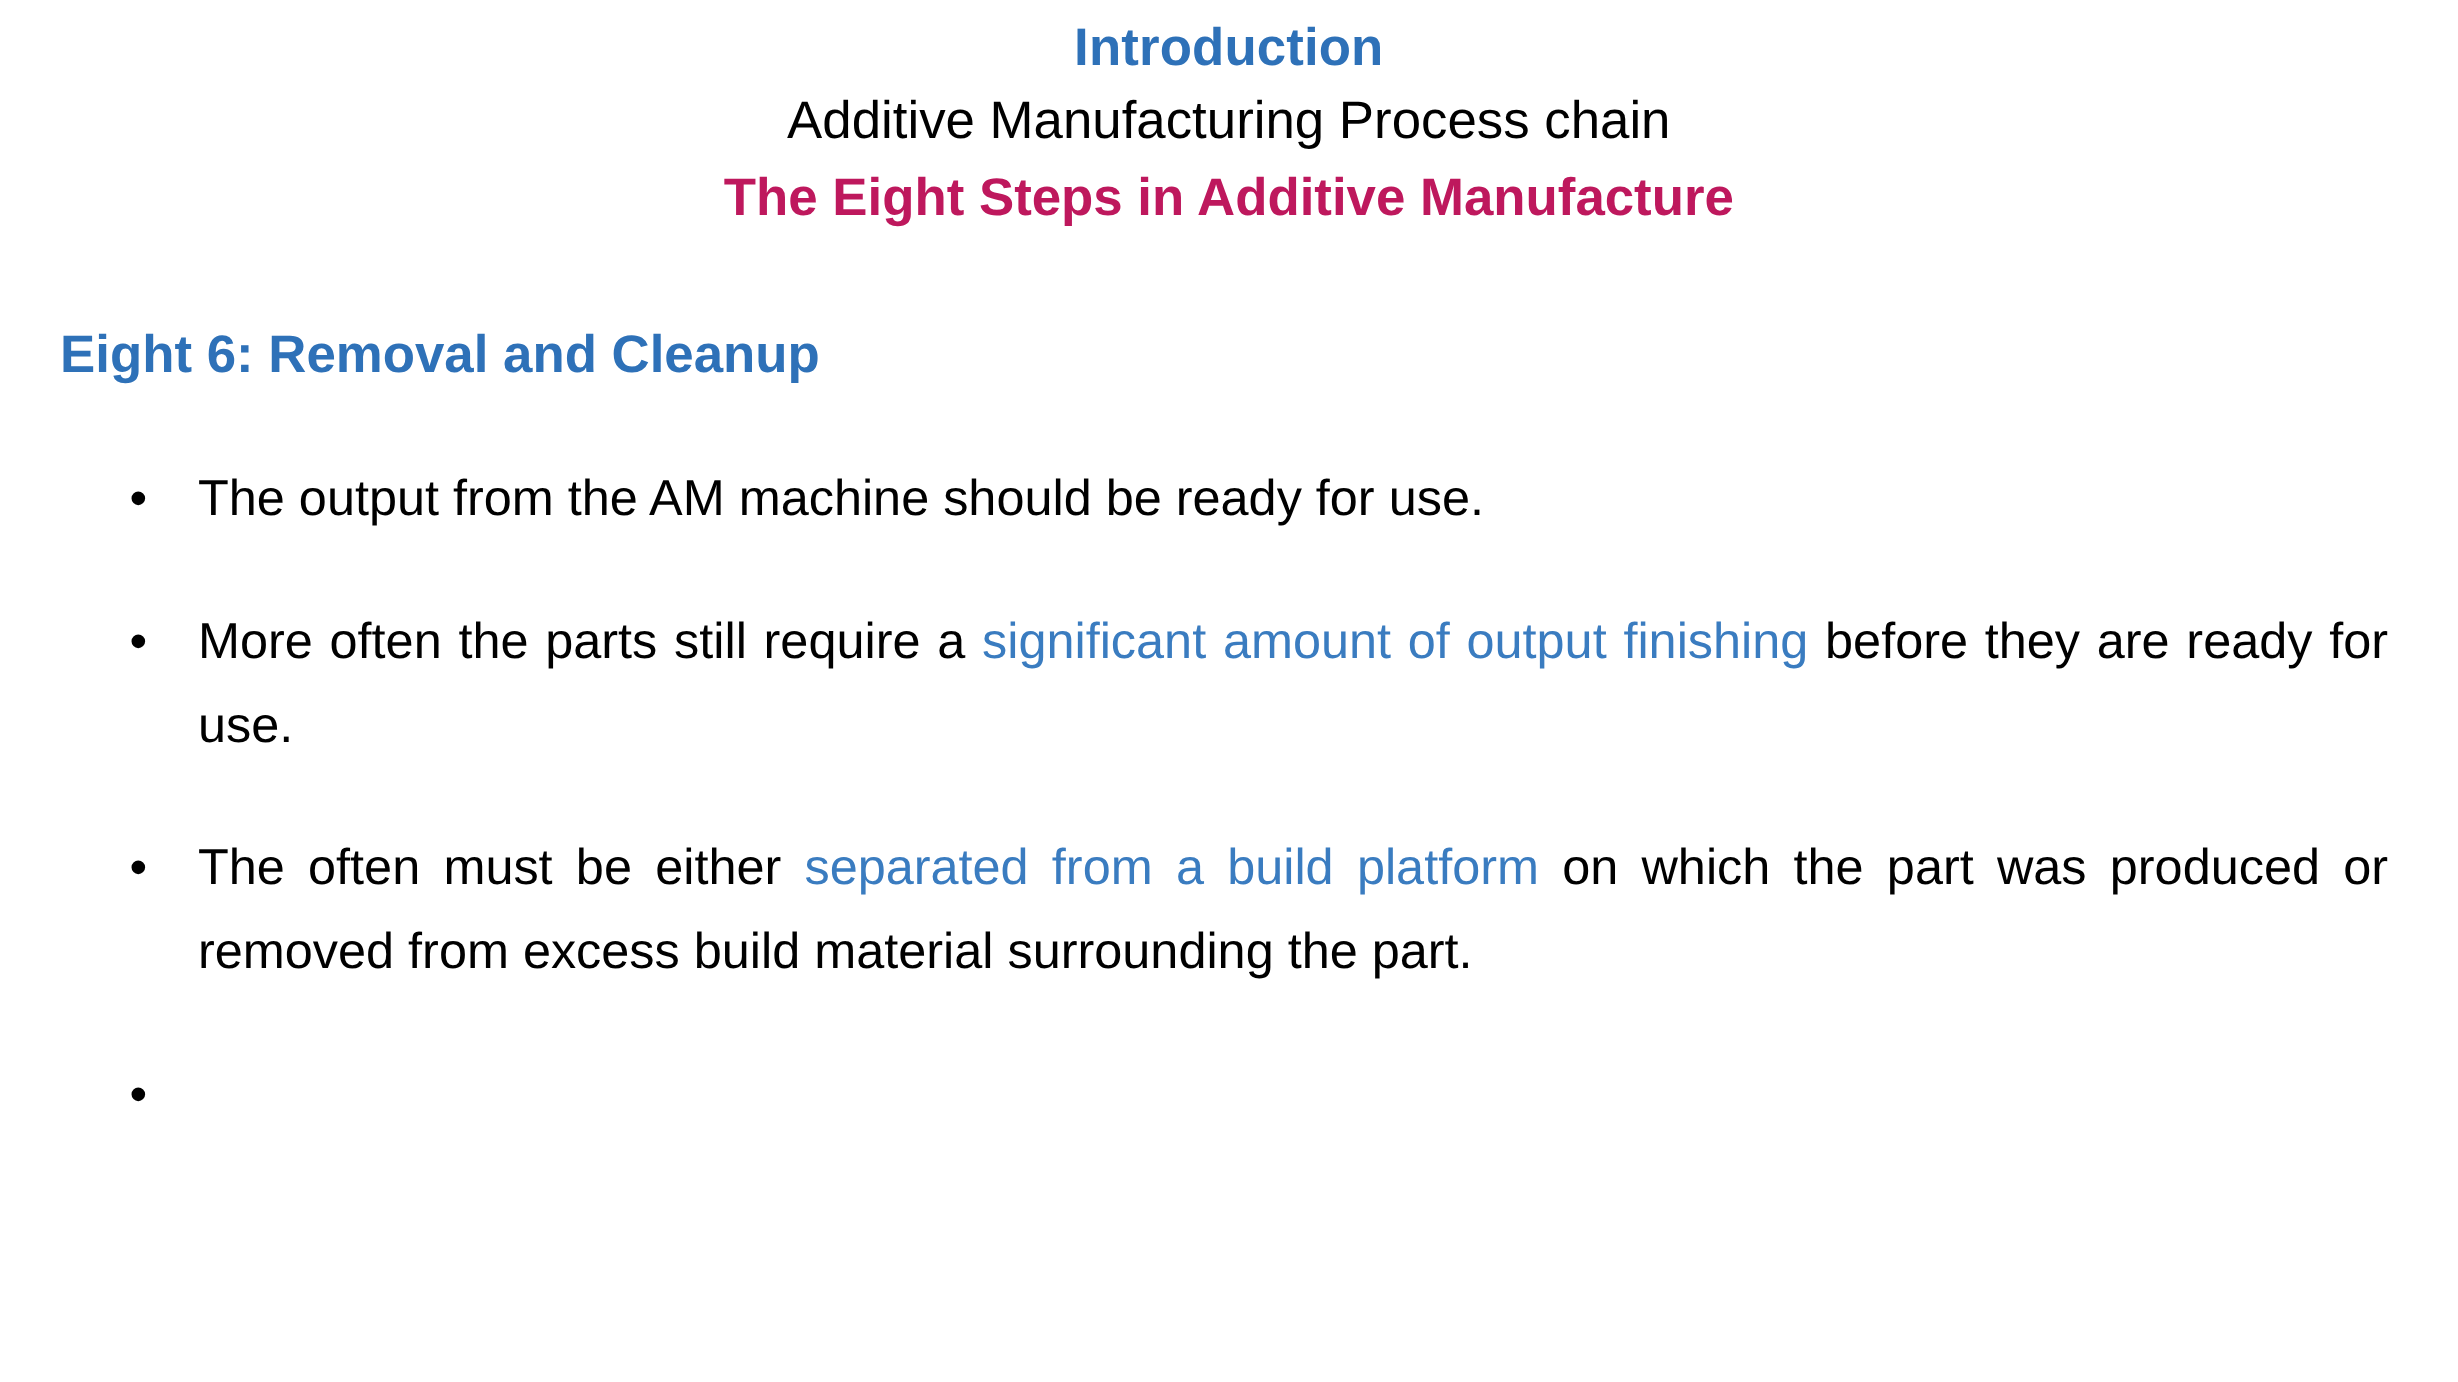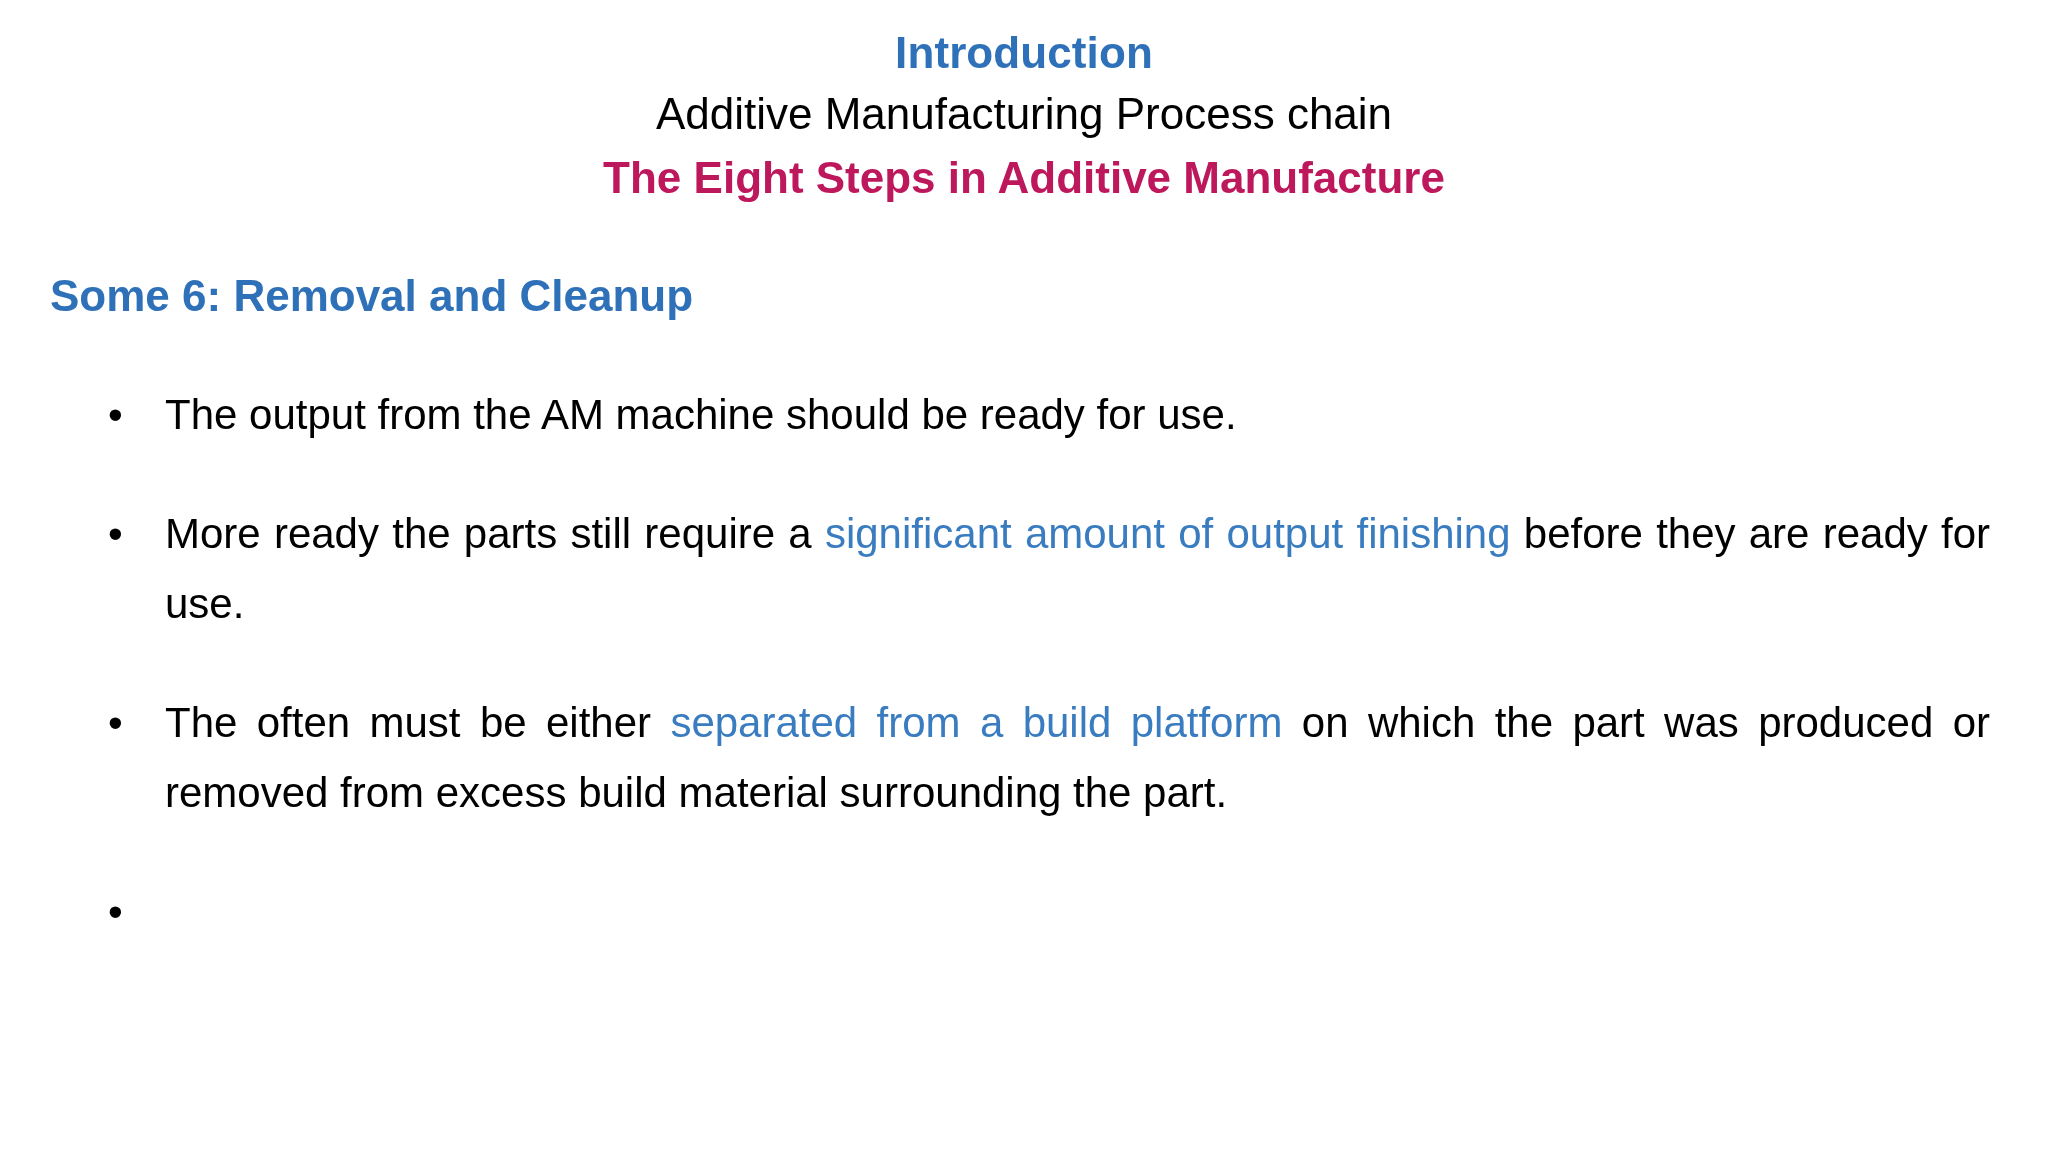--- a/index.html
+++ b/index.html
@@ -19,21 +19,21 @@
     position: relative;
     width: 2048px;
     height: 1152px;
     background: #ffffff;
     box-sizing: border-box;
   }
 
   
   .title-block {
     width: 2048px;
-    padding-top: 28px;
+    padding-top: 15px;
     text-align: center;
   }
 
   .title-line-1 {
     display: block;
     font-size: 44px;
     font-weight: bold;
     color: #2E71B8;
     line-height: 1.12;
     letter-spacing: 0.1px;
@@ -120,22 +120,22 @@
 <body>
 
 <div class="slide">
 
   <div class="title-block">
     <span class="title-line-1">Introduction</span>
     <span class="title-line-2">Additive Manufacturing Process chain</span>
     <span class="title-line-3">The Eight Steps in Additive Manufacture</span>
   </div>
 
-  <div class="step-heading">Some 6: Removal and Cleanup</div>
+  <div class="step-heading">Eight 6: Removal and Cleanup</div>
 
   <ul class="bullet-list">
       <li class="bullet-item single-line"><span class="bullet-marker">•</span><span class="bullet-text"><span>The output from the AM machine should be ready for use.</span></span></li>
-      <li class="bullet-item"><span class="bullet-marker">•</span><span class="bullet-text"><span>More ready the parts still require a </span><span class="hl">significant amount of output finishing</span><span> before they are ready for use.</span></span></li>
+      <li class="bullet-item"><span class="bullet-marker">•</span><span class="bullet-text"><span>More often the parts still require a </span><span class="hl">significant amount of output finishing</span><span> before they are ready for use.</span></span></li>
       <li class="bullet-item"><span class="bullet-marker">•</span><span class="bullet-text"><span>The often must be either </span><span class="hl">separated from a build platform</span><span> on which the part was produced or removed from excess build material surrounding the part.</span></span></li>
       <li class="bullet-item"><span class="bullet-marker">•</span></li>
     </ul>
 
 </div>
 
 </body></html>

